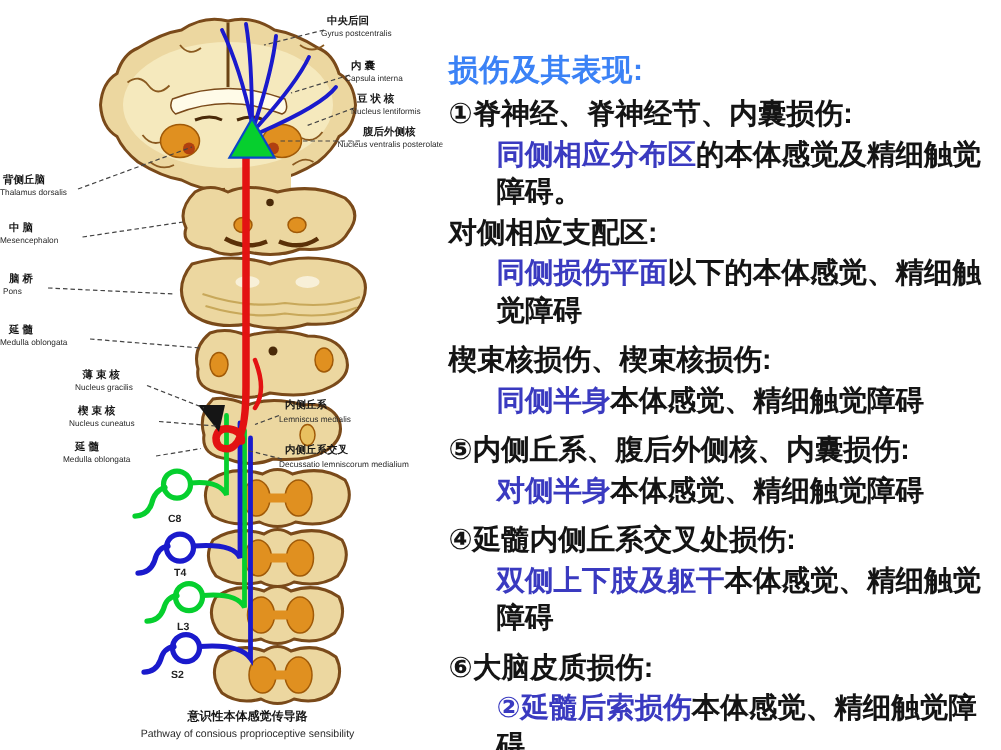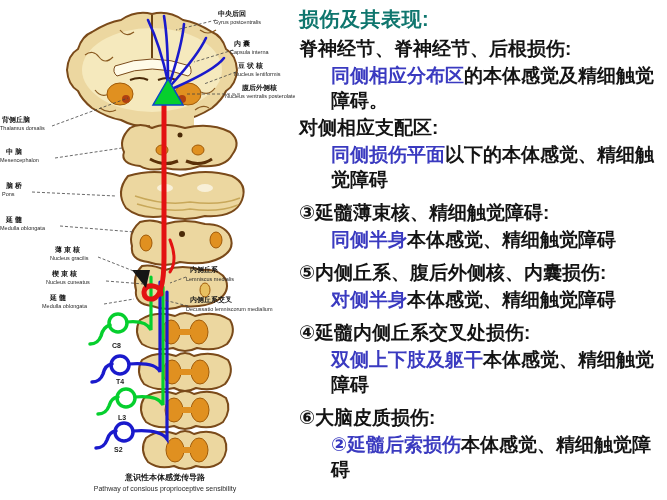--- a/index.html
+++ b/index.html
@@ -1,21 +1,21 @@
 <!DOCTYPE html>
 <html><head>
 <meta charset="utf-8">
 <style>
   html,body{margin:0;padding:0;background:#ffffff;}
   #slide{position:relative;width:667px;height:500px;background:#ffffff;overflow:hidden;
          font-family:"Liberation Sans","DejaVu Sans",sans-serif;}
   
   .right{position:absolute;left:293px;top:0;width:374px;padding:7px 2px 0 6px;
          box-sizing:border-box;font-weight:bold;color:#141414;}
-  .title{color:#0f766e;font-size:20px;line-height:25px;margin-bottom:4px;letter-spacing:.5px;}
+  .title{color:#3b82f6;font-size:20px;line-height:25px;margin-bottom:4px;letter-spacing:.5px;margin-top:28px;}
   .item{margin-bottom:8px;}
   .item.first{margin-bottom:2px;}
   .head{font-size:19px;line-height:26px;}
   .desc{font-size:19px;line-height:25px;padding-left:32px;margin-top:1px;}
   .hl{color:#3a3ac0;}
   
   .diagram{position:absolute;left:0;top:0;}
   text{font-family:"Liberation Sans","DejaVu Sans",sans-serif;}
   .zh{font-size:7px;font-weight:bold;fill:#161616;}
   .en{font-size:5.5px;fill:#2a2a2a;}
@@ -176,31 +176,31 @@
       <text class="seg" x="114" y="452">S2</text>
       <text class="cap-zh" x="165" y="480" text-anchor="middle">意识性本体感觉传导路</text>
       <text class="cap-en" x="165" y="491" text-anchor="middle">Pathway of consious proprioceptive sensibility</text>
     </g>
   </svg>
 
   <div class="right">
     <div class="title">损伤及其表现:</div>
 
     <div class="item first">
-      <div class="head">脊神经节、脊神经节、后根损伤:</div>
+      <div class="head">①脊神经、脊神经节、内囊损伤:</div>
       <div class="desc"><span class="hl">同侧相应分布区</span><span>的本体感觉及精细触觉障碍。</span></div>
     </div>
 
     <div class="item">
       <div class="head">对侧相应支配区:</div>
       <div class="desc"><span class="hl">同侧损伤平面</span><span>以下的本体感觉、精细触觉障碍</span></div>
     </div>
 
     <div class="item">
-      <div class="head">③延髓薄束核、精细触觉障碍:</div>
+      <div class="head">楔束核损伤、楔束核损伤:</div>
       <div class="desc"><span class="hl">同侧半身</span><span>本体感觉、精细触觉障碍</span></div>
     </div>
 
     <div class="item">
       <div class="head">⑤内侧丘系、腹后外侧核、内囊损伤:</div>
       <div class="desc"><span class="hl">对侧半身</span><span>本体感觉、精细触觉障碍</span></div>
     </div>
 
     <div class="item">
       <div class="head">④延髓内侧丘系交叉处损伤:</div>

